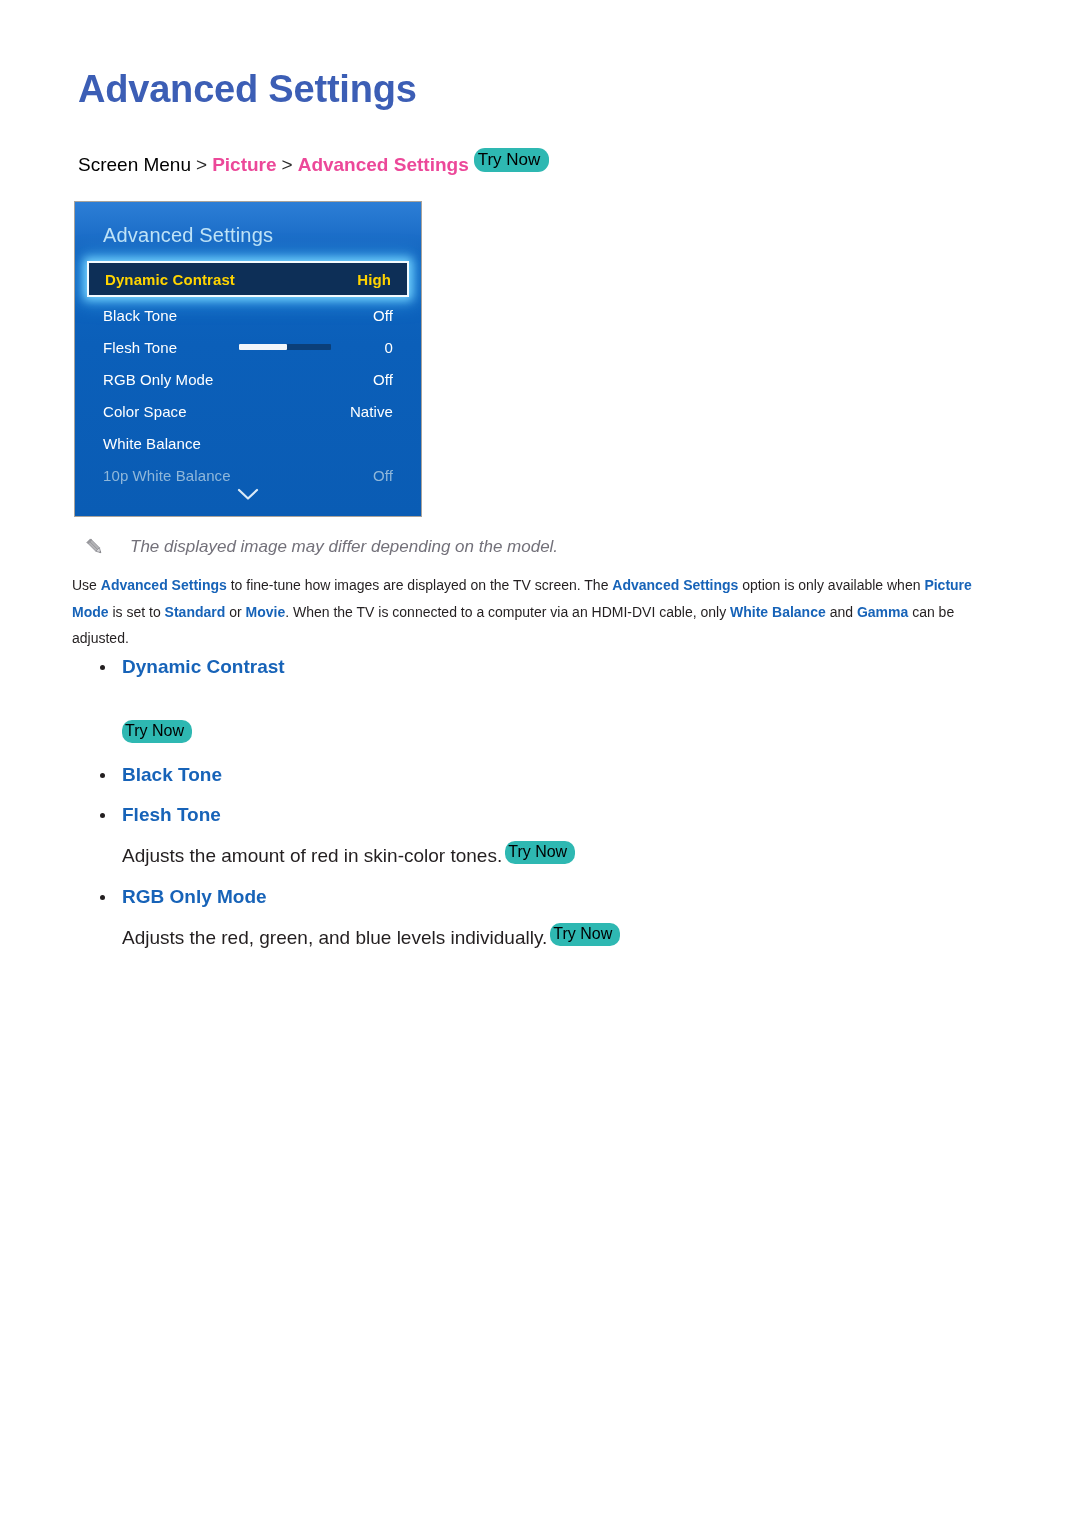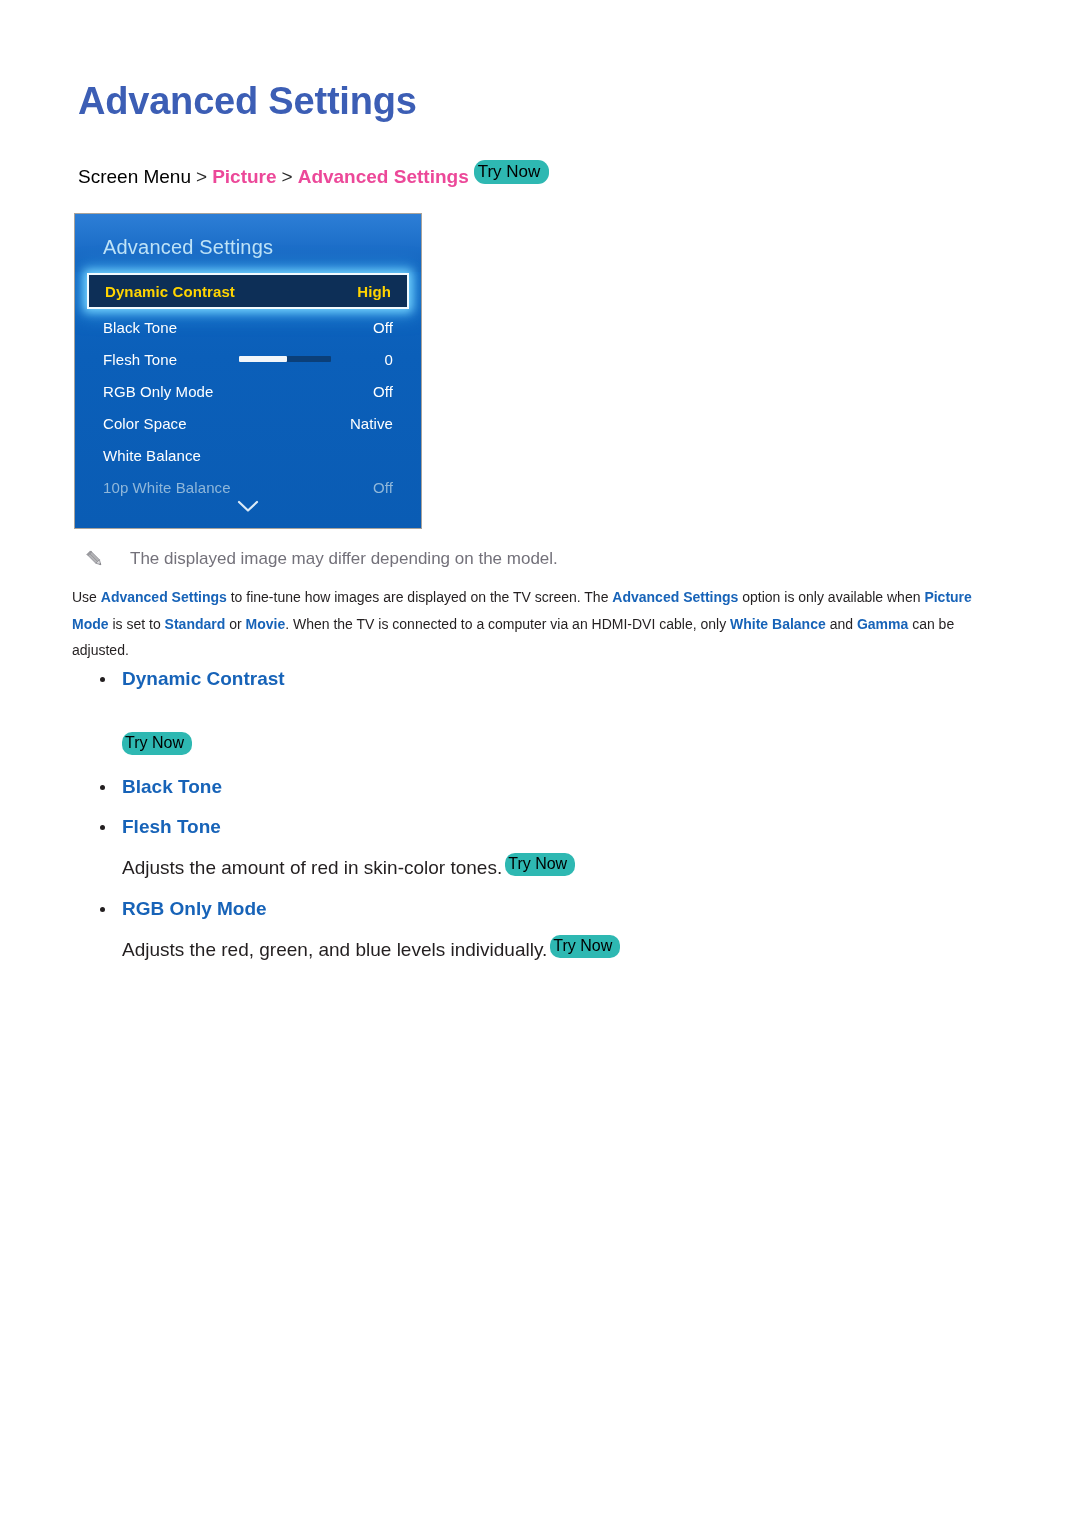--- a/index.html
+++ b/index.html
@@ -11,21 +11,21 @@
     width: 1080px;
     height: 1527px;
     position: relative;
     font-family: "Liberation Sans", sans-serif;
     color: #231f20;
     -webkit-font-smoothing: antialiased;
   }
 
   .page {
     position: absolute;
-    left: 0; top: 16px;
+    left: 0; top: 4px;
     width: 1080px;
     height: 1134px;
     overflow: hidden;
     border-radius: 6px;
   }
 
   
   .page-title {
     position: absolute;
     left: 78px;
@@ -196,20 +196,21 @@
   }
   .tv-chevron svg { display: inline-block; }
 
   
   .note {
     position: absolute;
     left: 84px;
     top: 531px;
     display: flex;
     align-items: center;
+    font-style: italic;
   }
   .note-icon {
     width: 22px;
     height: 22px;
     flex: 0 0 auto;
     margin-top: 1px;
   }
   .note-text {
     margin-left: 24px;
     font-size: 17px;

